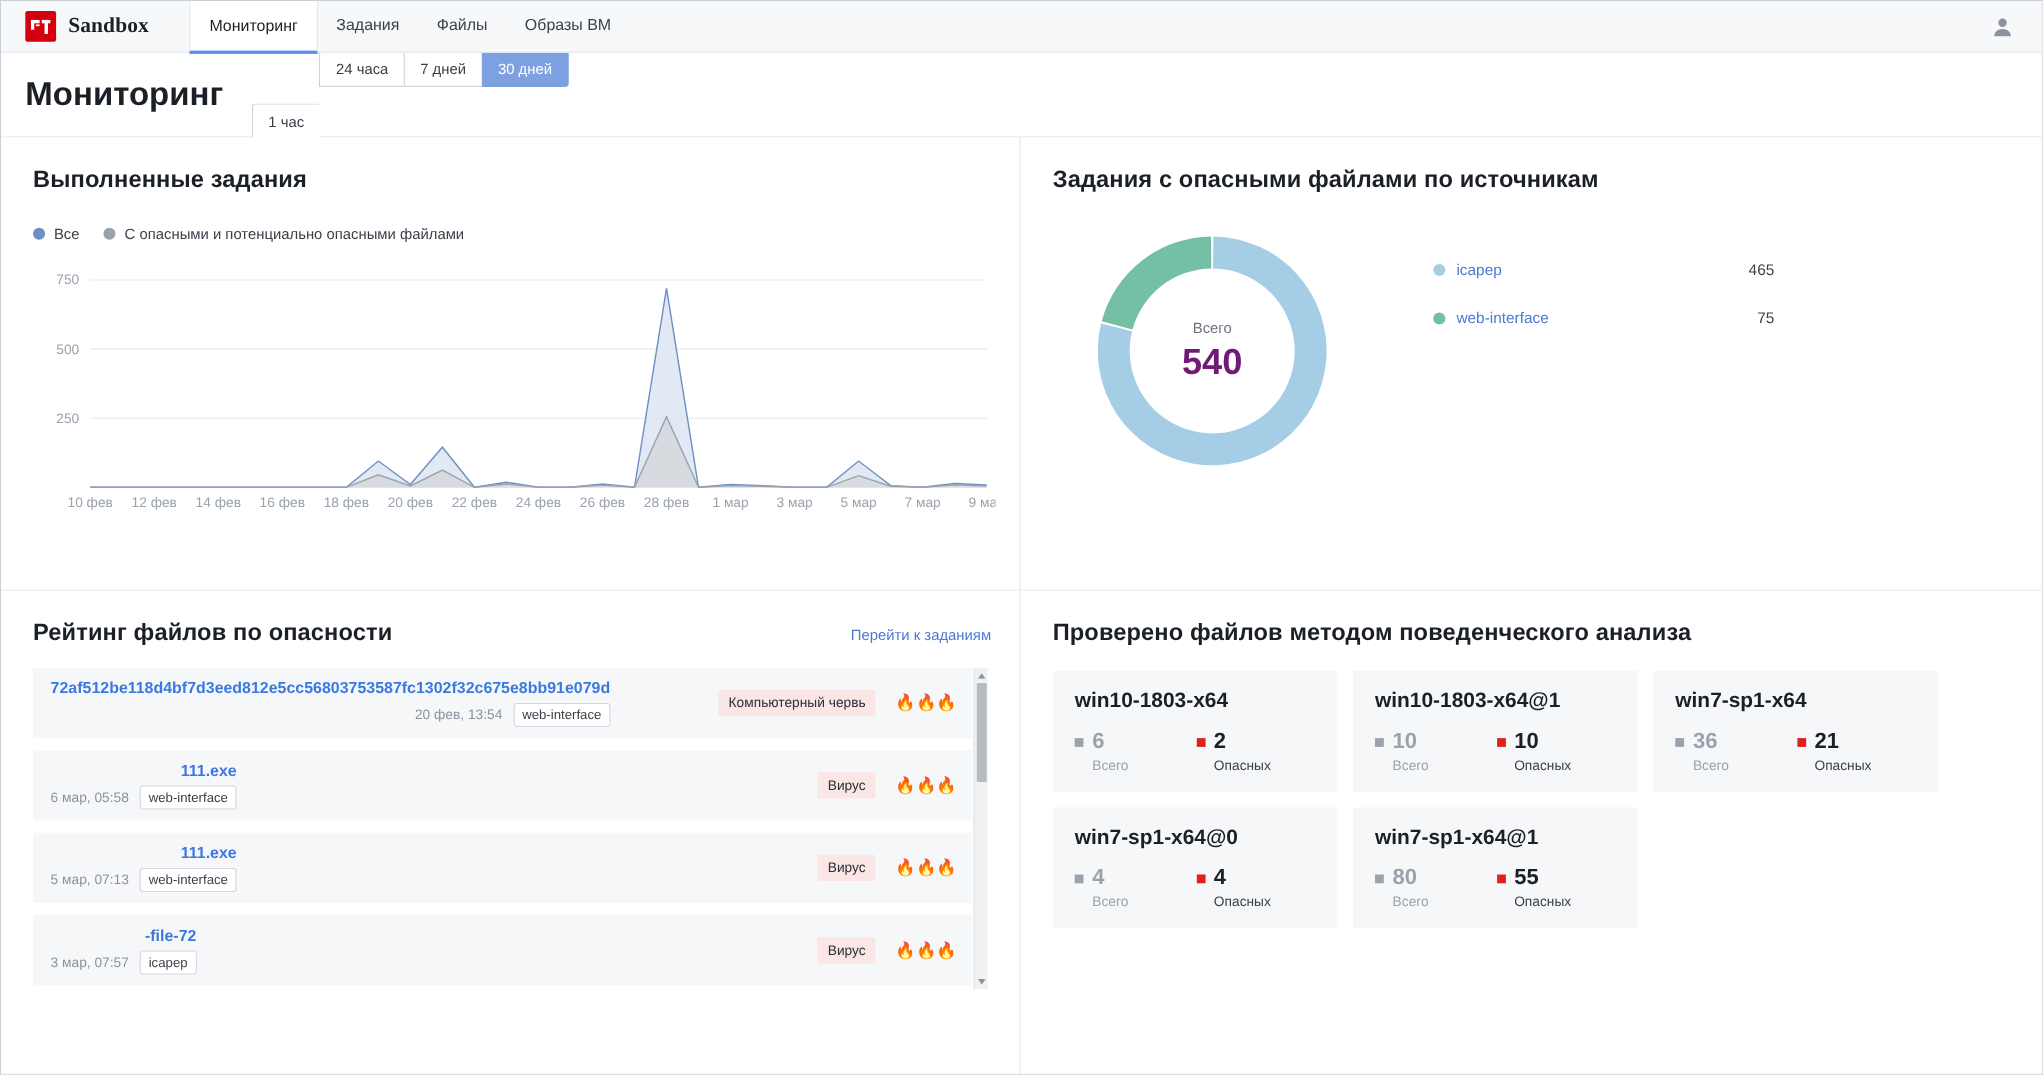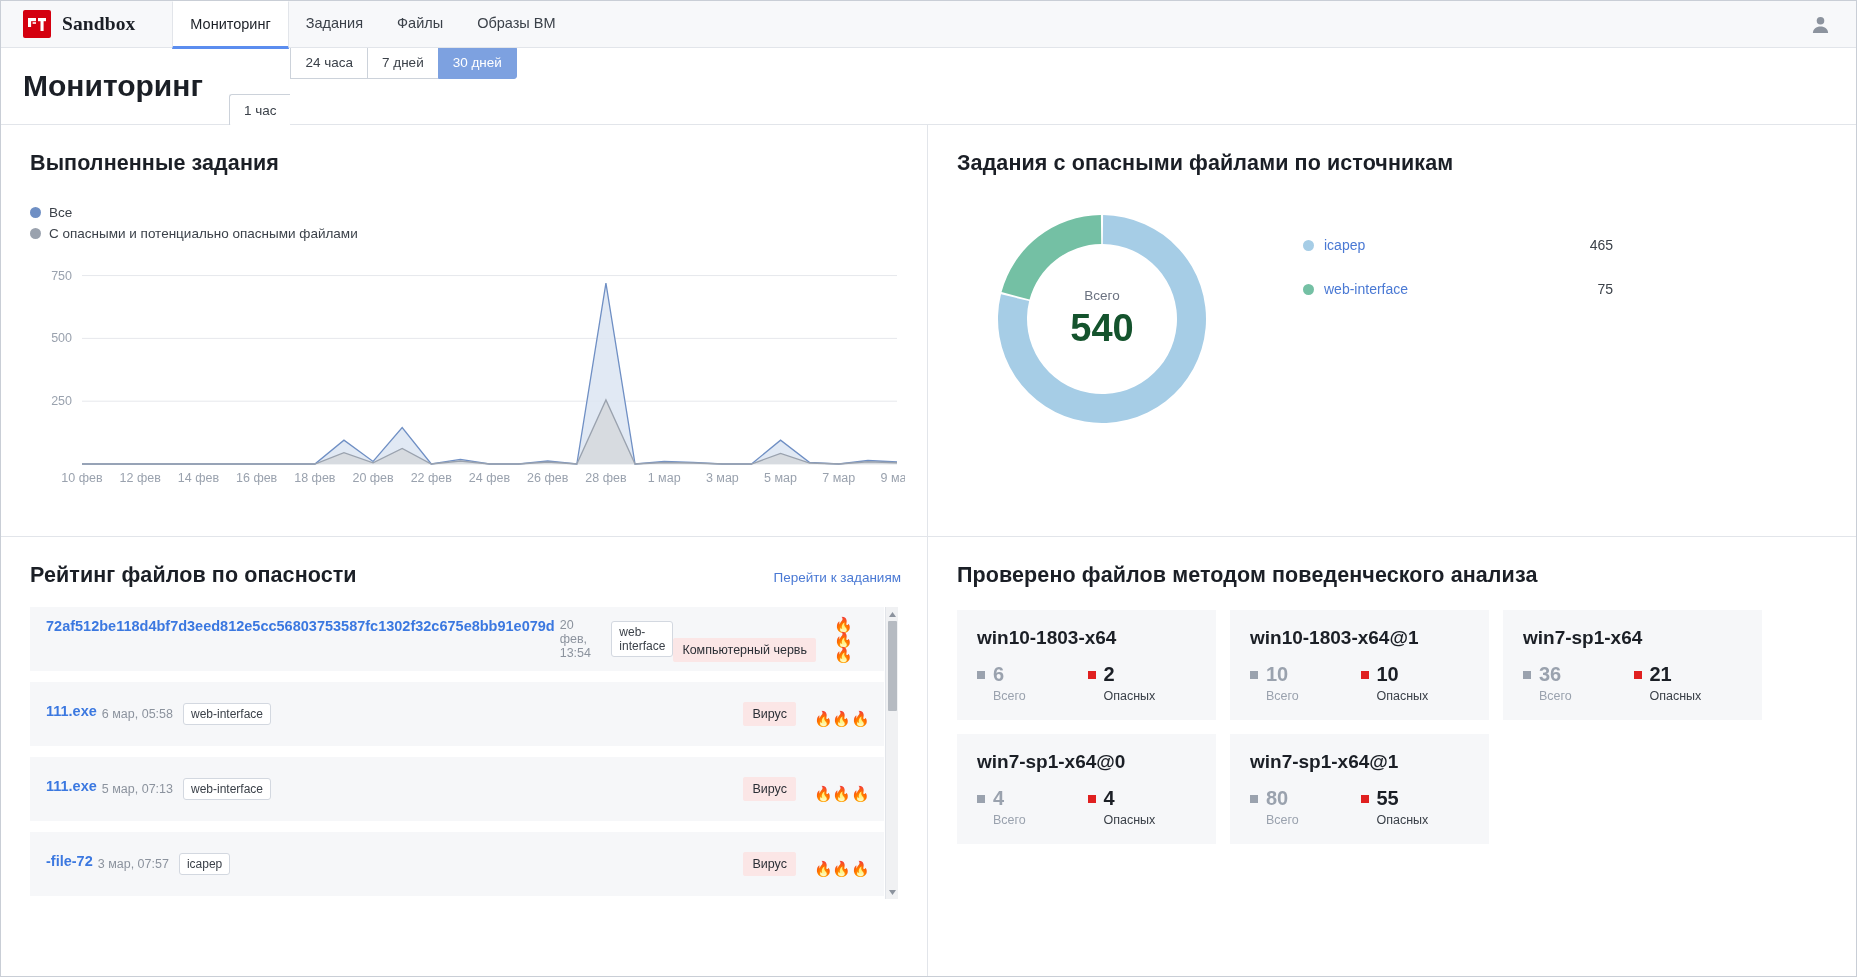--- a/index.html
+++ b/index.html
@@ -72,56 +72,56 @@
   .range-btn.active { background: #7da1e0; border-color: #7da1e0; color: #fff; }
 
   
   .grid { flex: 1; display: grid; grid-template-columns: 927px 1fr; grid-template-rows: 412px 1fr; }
   .cell { border-right: 1px solid #e2e5ea; border-bottom: 1px solid #e2e5ea; padding: 26px 26px 0 29px; background:#fff; position: relative; overflow: hidden; }
   .cell.r { border-right: none; }
   .cell.b { border-bottom: none; }
   .card-title { font-size: 21.5px; font-weight: bold; color: #1b1f26; letter-spacing: .1px; }
 
   
-  .lc-legend { display: flex; align-items: flex-start; gap: 6px; margin-top: 29px; flex-direction: column; }
+  .lc-legend { display: flex; align-items: center; gap: 22px; margin-top: 29px; }
   .lg { display: flex; align-items: center; gap: 8px; font-size: 13.5px; color: #3b4149; cursor: pointer; }
   .dot { width: 11px; height: 11px; border-radius: 50%; display: inline-block; }
 
   
   .lc-wrap { position: relative; margin-top: 14px; width: 875px; height: 235px; }
   .lc-wrap svg { display: block; }
   .ytick { font-size: 12.5px; fill: #9aa2ae; font-family: "Liberation Sans", sans-serif; }
   .xtick { font-size: 12.5px; fill: #9aa2ae; font-family: "Liberation Sans", sans-serif; text-anchor: middle; }
 
   
   .donut-row { display: flex; align-items: flex-start; margin-top: 18px; }
   .donut-holder { position: relative; width: 250px; height: 250px; margin-left: 20px; }
   .donut-center { position: absolute; inset: 0; display: flex; flex-direction: column; align-items: center; justify-content: center; }
   .donut-label { font-size: 13.5px; color: #6b7280; }
-  .donut-total { font-size: 38px; font-weight: bold; color: #14532d; margin-top: 4px; }
+  .donut-total { font-size: 33px; font-weight: bold; color: #701a75; margin-top: 4px; }
   .src-legend { margin-left: 76px; margin-top: 29px; width: 310px; }
   .src-row { display: flex; align-items: center; height: 44px; }
   .src-name { font-size: 14px; color: #4a79d4; margin-left: 10px; cursor: pointer; }
   .src-val { margin-left: auto; font-size: 14px; color: #3b4149; }
 
   
   .rating-head { display: flex; align-items: baseline; }
   .link { font-size: 13.5px; color: #4a79d4; margin-left: auto; cursor: pointer; }
   .list { margin-top: 19px; width: 868px; height: 292px; position: relative; overflow: hidden; }
   .list-scroll { width: 854px; }
   .row {
     background: #f6f7f9; height: 64px; margin-bottom: 11px;
     display: flex; align-items: center; padding: 0 14px 0 16px; position: relative;
   }
-  .row-main { display: flex; flex-direction: row; justify-content: center; gap: 5px; }
+  .row-main { display: flex; flex-direction: column; justify-content: center; gap: 5px; align-items: flex-end; }
   .fname { font-size: 14.5px; font-weight: bold; color: #3b78e0; cursor: pointer; }
   .fmeta { display: flex; align-items: center; gap: 10px; }
   .ftime { font-size: 12.5px; color: #8c939e; }
   .chip { border: 1px solid #d3d8e0; background: #fff; border-radius: 3px; font-size: 12px; color: #3b4149; padding: 3px 7px; }
-  .row-right { margin-left: auto; display: flex; align-items: flex-end; gap: 18px; }
+  .row-right { margin-left: auto; display: flex; align-items: center; gap: 18px; }
   .threat { background: #fbe6e6; color: #2b2f36; font-size: 12.5px; padding: 5px 9px; border-radius: 2px; white-space: nowrap; }
   .fires { display: flex; gap: 6px; font-size: 15px; line-height: 1; }
   .scrollbar {
     position: absolute; right: 0; top: 0; width: 13px; height: 292px;
     background: #f0f1f3; border-left: 1px solid #e2e5ea; cursor: pointer;
   }
   .sb-arrow { width: 13px; height: 14px; display: flex; align-items: center; justify-content: center; }
   .sb-thumb { width: 9px; margin: 0 auto; background: #b6bbc2; border-radius: 1px; height: 90px; }
 
   

